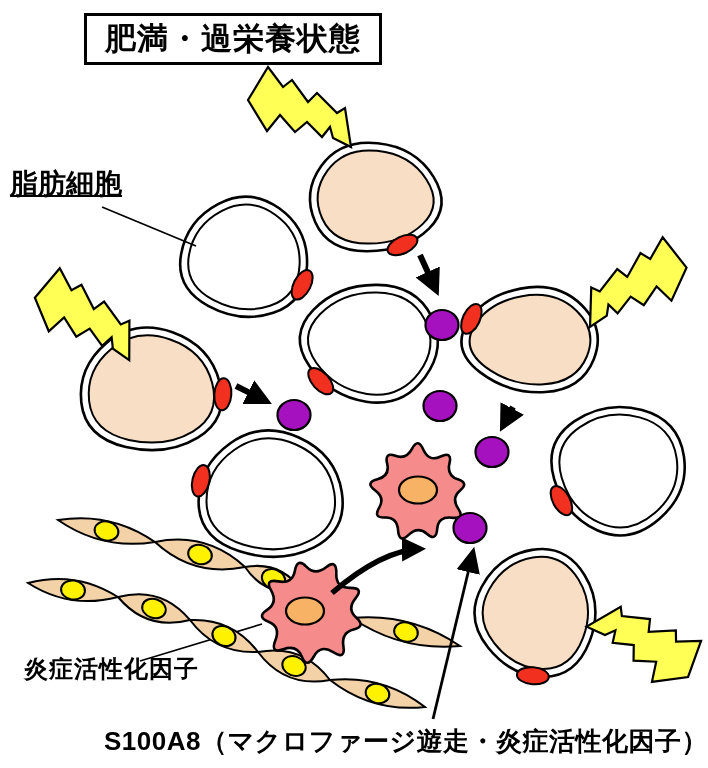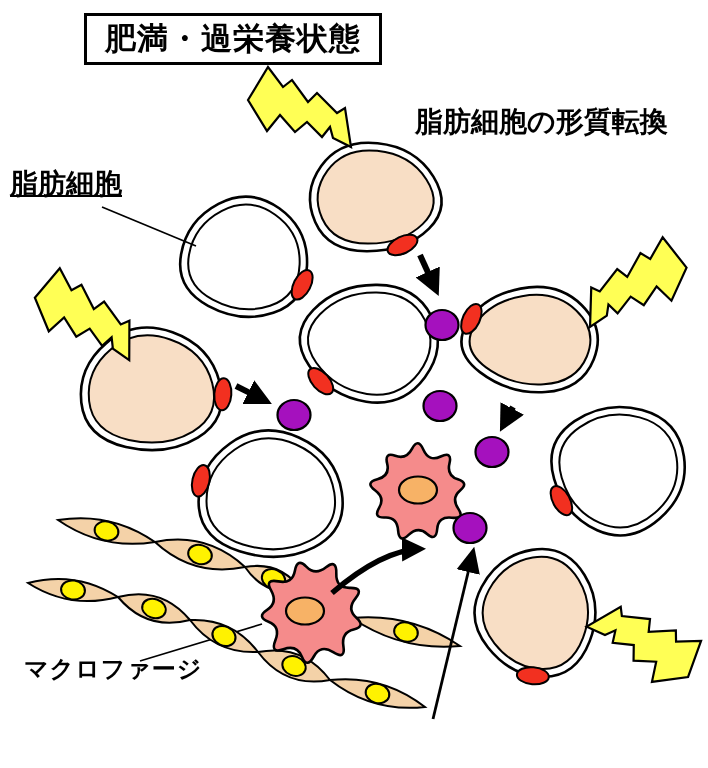--- a/index.html
+++ b/index.html
@@ -121,16 +121,16 @@
         <ellipse cx="440" cy="406" rx="16.5" ry="15" fill="#A511BE" stroke="#000000" stroke-width="2.2"></ellipse>
         <ellipse cx="492" cy="452" rx="16.5" ry="15" fill="#A511BE" stroke="#000000" stroke-width="2.2"></ellipse>
         <ellipse cx="470" cy="528" rx="16.5" ry="15" fill="#A511BE" stroke="#000000" stroke-width="2.2"></ellipse>
         <line x1="433" y1="719" x2="473" y2="552" stroke="#000000" stroke-width="2.8" marker-end="url(#ah2)"></line>
       </g>
   </svg>
 
   <div id="title-box">
     <span>肥満・過栄養状態</span>
   </div>
-  <div id="lbl-transformation" class="lbl">脂肪細胞の形質転換</div>
   <div id="lbl-adipocyte" class="lbl">脂肪細胞</div>
-  <div id="lbl-macrophage" class="lbl">マクロファージ</div>
+  <div id="lbl-macrophage" class="lbl">炎症活性化因子</div>
+  <div id="caption" class="lbl">S100A8（マクロファージ遊走・炎症活性化因子）</div>
 </div>
 
 </body></html>

